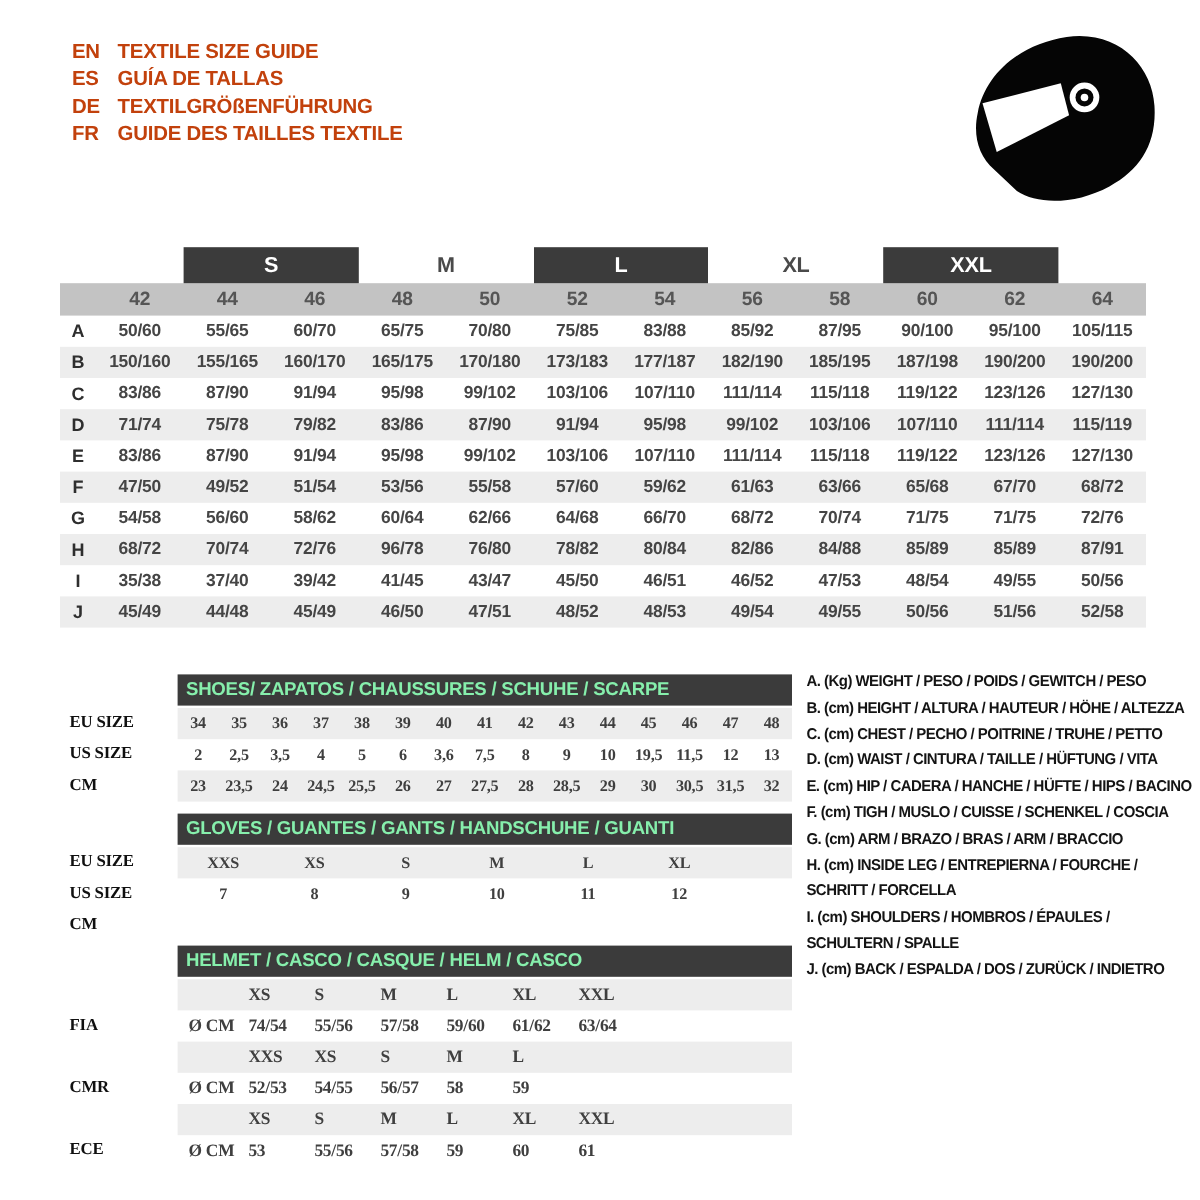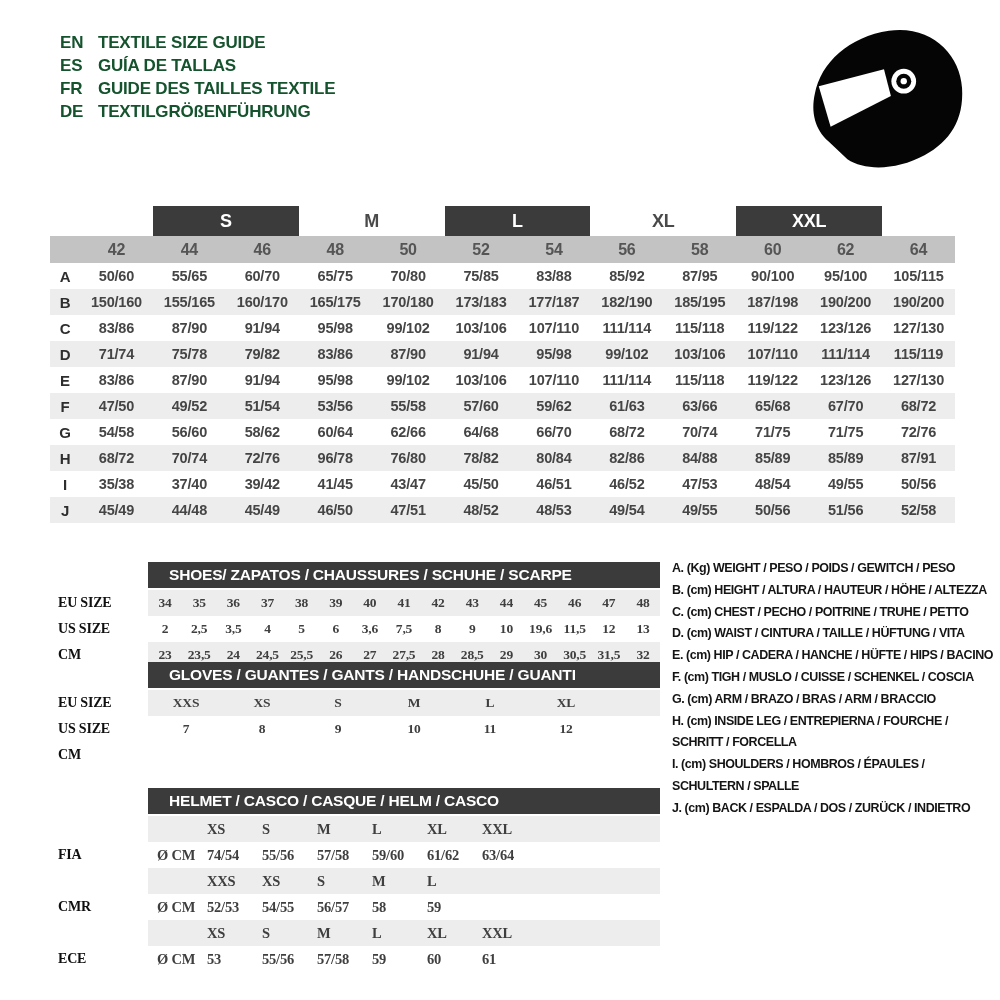--- a/index.html
+++ b/index.html
@@ -4,21 +4,21 @@
 <style>
   html,body { margin:0; padding:0; }
   body {
     width:1000px; height:1000px; position:relative; background:#ffffff;
     font-family:"Liberation Sans", sans-serif; font-weight:bold; color:#222;
     overflow:hidden; letter-spacing:-0.2px;
   }
 
   
   .titles { position:absolute; left:60px; top:31px; }
-  .title-row { display:flex; height:23px; align-items:center; font-size:17px; color:#14532d; }
+  .title-row { display:flex; height:23px; align-items:center; font-size:17px; color:#c2410c; }
   .lang { width:38px; }
 
   
   .helmet-icon { position:absolute; left:798px; top:24px; }
 
   
   .main { position:absolute; left:50px; top:206px; width:905px; }
   .grid13 { display:grid; grid-template-columns:30px repeat(12,1fr); }
   .band { height:30px; }
   .bx { display:flex; align-items:center; justify-content:center; font-size:18px; }
@@ -32,22 +32,22 @@
   .numrow { background:#c3c3c3; height:27px; font-size:16px; color:#4e4e4e; }
   .numrow .mcell { color:#555; }
   .mcell, .tletter { display:flex; align-items:center; justify-content:center; }
   .trowm { height:26px; font-size:14.5px; color:#454545; }
   .mrows > div:nth-of-type(even) { background:#ededed; }
   .tletter { font-size:15px; color:#2e2e2e; }
 
   
   .sec { position:absolute; left:58px; width:602px; }
   .sec-bar {
-    margin-left:90px; width:512px; height:26px; background:#3b3b3b; color:#ffffff;
-    display:flex; align-items:center; padding-left:21px; box-sizing:border-box;
+    margin-left:90px; width:512px; height:26px; background:#3b3b3b; color:#86efac;
+    display:flex; align-items:center; padding-left:7px; box-sizing:border-box;
     font-size:15.5px; white-space:nowrap;
   }
   .sec-rows { margin-top:2px; }
   .srow { display:flex; height:26px;font-family:Liberation Serif, serif; }
   .rlabel { width:90px; display:flex; align-items:center; font-size:14px; color:#101010; }
   .vals { width:512px; display:grid; }
   .cols15 { grid-template-columns:repeat(15,1fr); }
   .cols6  { grid-template-columns:repeat(6,76px); }
   .vals span { display:flex; align-items:center; justify-content:center; font-size:13.5px; color:#3f3f3f; white-space:nowrap; }
   .striped > div:nth-of-type(odd) .vals { background:#ededed; }
@@ -75,27 +75,27 @@
       <span class="lang">EN</span>
       <span class="ttl">TEXTILE SIZE GUIDE</span>
     </div>
 
     <div class="title-row">
       <span class="lang">ES</span>
       <span class="ttl">GUÍA DE TALLAS</span>
     </div>
 
     <div class="title-row">
+      <span class="lang">DE</span>
+      <span class="ttl">TEXTILGRÖßENFÜHRUNG</span>
+    </div>
+
+    <div class="title-row">
       <span class="lang">FR</span>
       <span class="ttl">GUIDE DES TAILLES TEXTILE</span>
-    </div>
-
-    <div class="title-row">
-      <span class="lang">DE</span>
-      <span class="ttl">TEXTILGRÖßENFÜHRUNG</span>
     </div>
 
   </div>
 
 <div class="helmet-icon">
   <svg width="168" height="148" viewBox="0 0 170 148" aria-hidden="true">
     <path d="M92 6 C135 0 164 30 166 64 C168 96 154 118 128 132 C100 147 68 148 50 136 L31 118 C17 106 13 88 17 70 C23 38 52 12 92 6 Z" fill="#050505"></path>
     <path d="M21 62 L87 45 L94 72 L33 103 Z" fill="#ffffff"></path>
     <circle cx="107" cy="57" r="12.5" fill="#ffffff"></circle>
     <circle cx="107" cy="57" r="7.6" fill="#050505"></circle>
@@ -237,21 +237,21 @@
           <span>2,5</span>
           <span>3,5</span>
           <span>4</span>
           <span>5</span>
           <span>6</span>
           <span>3,6</span>
           <span>7,5</span>
           <span>8</span>
           <span>9</span>
           <span>10</span>
-          <span>19,6</span>
+          <span>19,5</span>
           <span>11,5</span>
           <span>12</span>
           <span>13</span>
         </div>
       </div>
 
       <div class="srow">
         <span class="rlabel">CM</span>
         <div class="vals cols15">
 
@@ -268,21 +268,21 @@
           <span>29</span>
           <span>30</span>
           <span>30,5</span>
           <span>31,5</span>
           <span>32</span>
         </div>
       </div>
     </div>
 </div>
 
-<div class="sec" style="top:662px">
+<div class="sec" style="top:678px">
   <div class="sec-bar">GLOVES / GUANTES / GANTS / HANDSCHUHE / GUANTI</div>
   <div class="sec-rows striped">
 
       <div class="srow">
         <span class="rlabel">EU SIZE</span>
         <div class="vals cols6">
 
         <span>XXS</span>
           <span>XS</span>
           <span>S</span>

